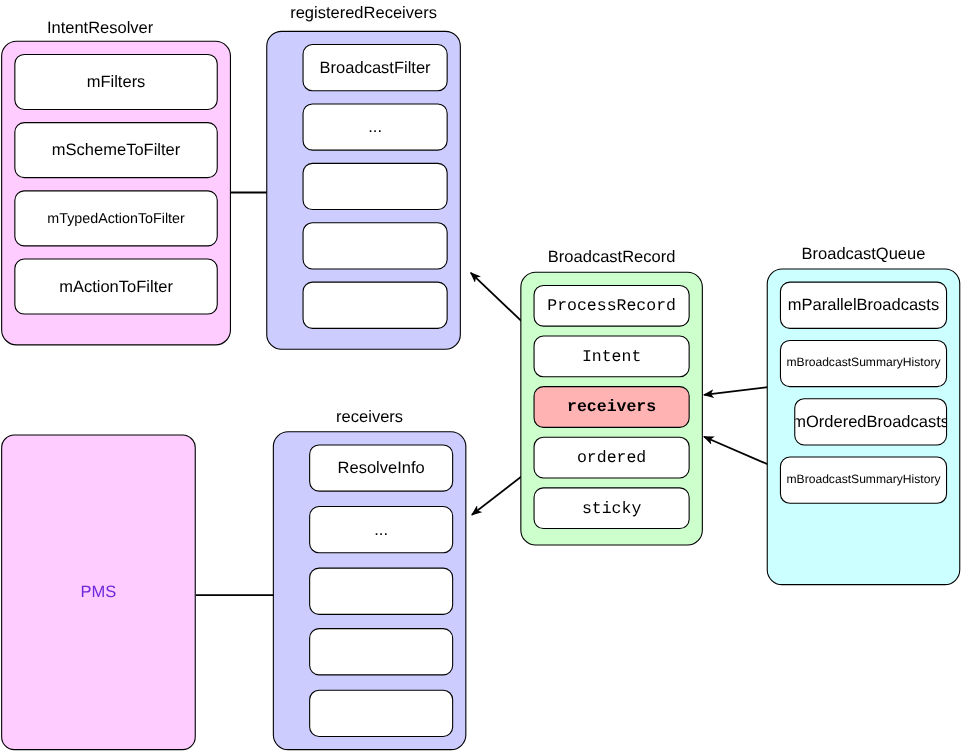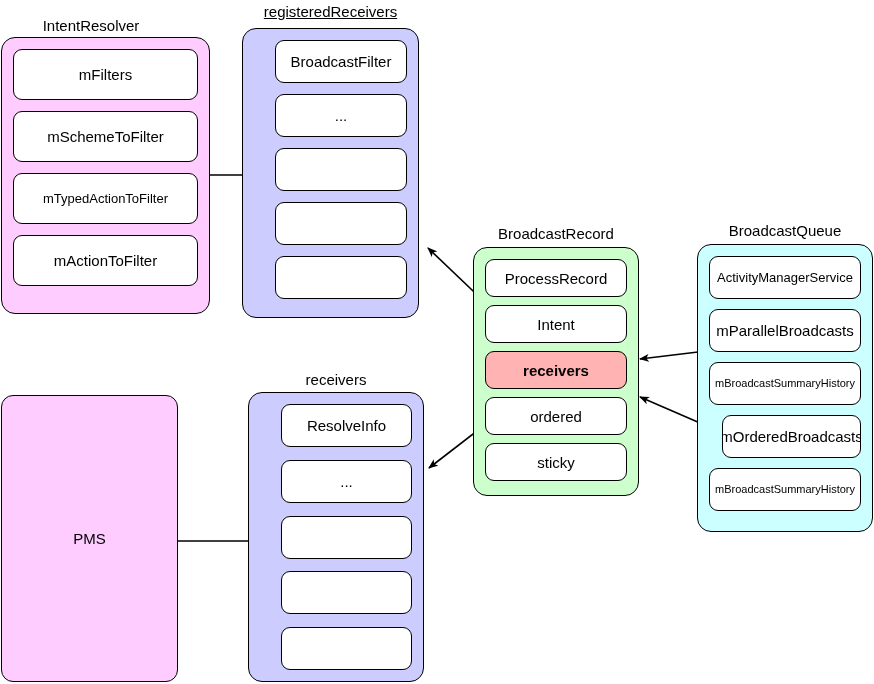--- a/index.html
+++ b/index.html
@@ -65,21 +65,21 @@
   
   .plainbox {
     position: absolute;
     border: 1.6px solid #000000;
     border-radius: 12px;
     background: #ffccff;
     display: flex;
     align-items: center;
     justify-content: center;
     font-size: 15px;
-    color: #000000;
+    color: #6d28d9;
   }
 
   
   #edges {
     position: absolute; left: 0; top: 0;
     width: 874px; height: 684px;
     pointer-events: none;
   }
 </style>
 </head>
@@ -109,21 +109,21 @@
 
   <div class="group-title" style="left:1px; top:17px; width:180px;">IntentResolver</div>
 
   <div class="container pink" style="left:1px; top:37px; width:209px; height:277px; gap:11px;">
     <div class="item" style="height:51px;">mFilters</div>
     <div class="item" style="height:51px;">mSchemeToFilter</div>
     <div class="item" style="height:51px; font-size:13px;">mTypedActionToFilter</div>
     <div class="item" style="height:51px;">mActionToFilter</div>
   </div>
 
-  <div class="group-title" style="left:242px; top:3px; width:177px;text-decoration:underline;">registeredReceivers</div>
+  <div class="group-title" style="left:242px; top:3px; width:177px;">registeredReceivers</div>
 
   <div class="container purple" style="left:242px; top:28px; width:177px; height:290px; gap:11px;">
     <div class="item" style="height:43px;">BroadcastFilter</div>
     <div class="item" style="height:43px;">...</div>
     <div class="item" style="height:43px;"></div>
     <div class="item" style="height:43px;"></div>
     <div class="item" style="height:43px;"></div>
   </div>
 
   <div class="plainbox" style="left:1px; top:395px; width:177px; height:287px;">
@@ -135,31 +135,30 @@
   <div class="container purple" style="left:248px; top:392px; width:176px; height:290px; gap:11px;justify-content:space-between;">
     <div class="item" style="height:43px;">ResolveInfo</div>
     <div class="item" style="height:43px;">...</div>
     <div class="item" style="height:43px;"></div>
     <div class="item" style="height:43px;"></div>
     <div class="item" style="height:43px;"></div>
   </div>
 
   <div class="group-title" style="left:473px; top:225px; width:166px;">BroadcastRecord</div>
 
-  <div class="container green" style="left:473px; top:247px; width:166px; height:249px; gap:8px;">
+  <div class="container green" style="left:473px; top:247px; width:166px; height:249px; gap:8px;font-family:Liberation Mono, monospace;">
     <div class="item" style="height:38px;">ProcessRecord</div>
     <div class="item" style="height:38px;">Intent</div>
     <div class="item highlight" style="height:38px;">receivers</div>
     <div class="item" style="height:38px;">ordered</div>
     <div class="item" style="height:38px;">sticky</div>
   </div>
 
   <div class="group-title" style="left:697px; top:222px; width:176px;">BroadcastQueue</div>
 
   <div class="container cyan" style="left:697px; top:244px; width:176px; height:288px; gap:10px;">
-    <div class="item small" style="height:43px; font-size:13px;">ActivityManagerService</div>
     <div class="item" style="height:43px;">mParallelBroadcasts</div>
     <div class="item small" style="height:43px;">mBroadcastSummaryHistory</div>
     <div class="item" style="height:43px;margin-left:13px;">mOrderedBroadcasts</div>
     <div class="item small" style="height:43px;">mBroadcastSummaryHistory</div>
   </div>
 
 </div>
 
 </body></html>

